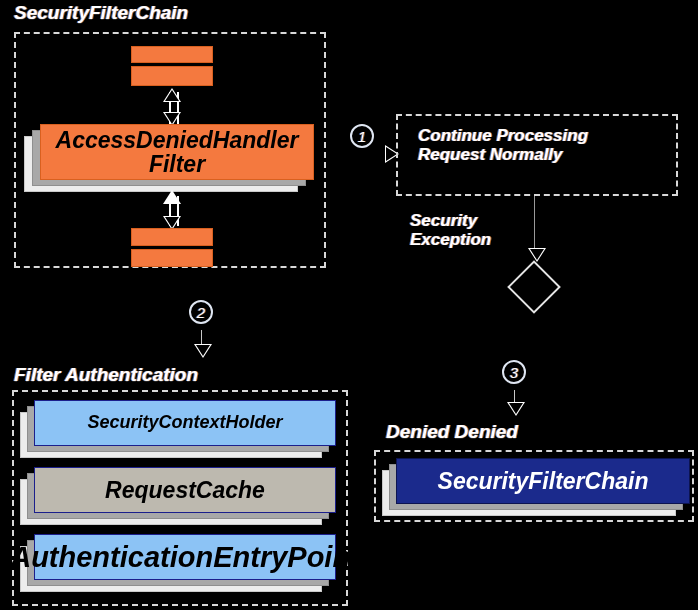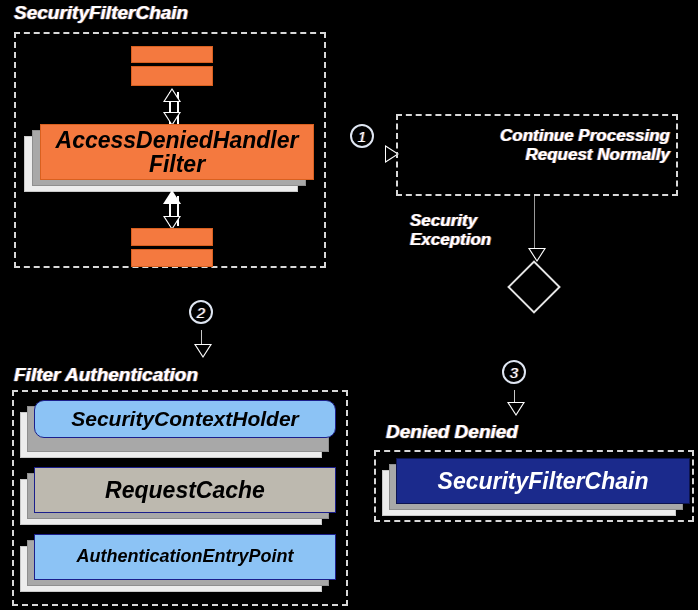--- a/index.html
+++ b/index.html
@@ -228,53 +228,53 @@
   <div class="arrow-up solid" style="left:163px; top:190px; border-bottom-color:#ffffff;"></div>
   <div class="arrow-down hollow" style="left:163px; top:216px;"></div>
 
   <div class="bar" style="left:131px; top:228px; width:82px; height:18px;"></div>
   <div class="bar" style="left:131px; top:249px; width:82px; height:18px;"></div>
 
   <div class="step-circle" style="left:350px; top:124px;">1</div>
   <div class="arrow-right hollow" style="left:385px; top:145px;"></div>
 
   <div class="group-box" style="left:396px; top:114px; width:282px; height:82px;"></div>
-  <div class="edge-label" style="left:418px; top:126px; width:252px; text-align:right;">Continue Processing
+  <div class="edge-label" style="left:418px; top:126px; width:252px; text-align:left;">Continue Processing
 Request Normally</div>
 
   <div class="edge-label" style="left:410px; top:211px;">Security
 Exception</div>
 
   <div class="vline thin" style="left:534px; top:196px; height:62px; background:#9a9a9a;"></div>
   <div class="arrow-down hollow" style="left:528px; top:248px;"></div>
   <div class="diamond" style="left:515px; top:268px;"></div>
 
   <div class="step-circle" style="left:189px; top:300px;">2</div>
   <div class="vline thin" style="left:201px; top:330px; height:22px;"></div>
   <div class="arrow-down hollow" style="left:194px; top:344px;"></div>
 
   <div class="group-title" style="left:14px; top:364px;">Filter Authentication</div>
   <div class="group-box" style="left:12px; top:390px; width:336px; height:216px;"></div>
 
   <div class="stack" style="left:20px; top:400px; width:320px; height:68px;">
     <div class="layer back2" style="left:0px; top:12px; width:302px; height:46px;"></div>
     <div class="layer back1" style="left:7px; top:6px; width:302px; height:46px;"></div>
-    <div class="layer front blue" style="left:14px; top:0px; width:302px; height:38px; font-size:21px;border-radius:10px;">SecurityContextHolder</div>
+    <div class="layer front blue" style="left:14px; top:0px; width:302px; height:46px; font-size:18px;">SecurityContextHolder</div>
   </div>
 
   <div class="stack" style="left:20px; top:467px; width:320px; height:82px;">
     <div class="layer back2" style="left:0px; top:12px; width:302px; height:46px;"></div>
     <div class="layer back1" style="left:7px; top:6px; width:302px; height:46px;"></div>
     <div class="layer front tan" style="left:14px; top:0px; width:302px; height:46px; font-size:23px;">RequestCache</div>
   </div>
 
   <div class="stack" style="left:20px; top:534px; width:320px; height:68px;">
     <div class="layer back2" style="left:0px; top:12px; width:302px; height:46px;"></div>
     <div class="layer back1" style="left:7px; top:6px; width:302px; height:46px;"></div>
-    <div class="layer front blue" style="left:14px; top:0px; width:302px; height:46px; font-size:18px;">AuthenticationEntryPoint</div>
+    <div class="layer front blue" style="left:14px; top:0px; width:302px; height:46px; font-size:29px;">AuthenticationEntryPoint</div>
   </div>
 
   <div class="step-circle" style="left:502px; top:360px;">3</div>
   <div class="vline thin" style="left:514px; top:390px; height:20px;"></div>
   <div class="arrow-down hollow" style="left:507px; top:402px;"></div>
 
   <div class="group-title" style="left:386px; top:421px;">Denied Denied</div>
   <div class="group-box" style="left:374px; top:450px; width:320px; height:72px;"></div>
 
   <div class="stack" style="left:382px; top:458px; width:310px; height:62px;">

